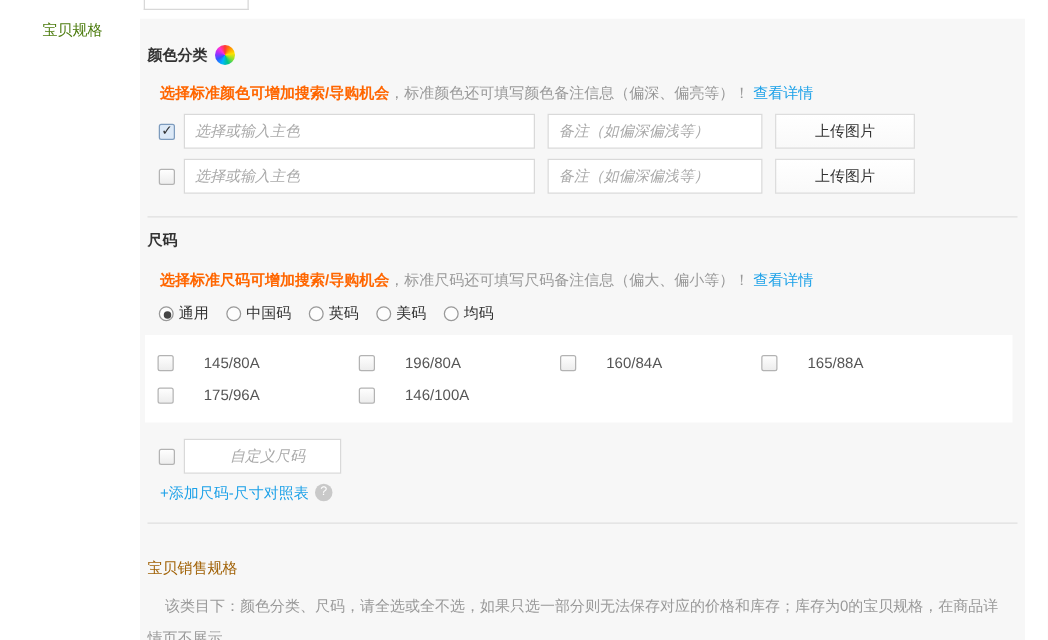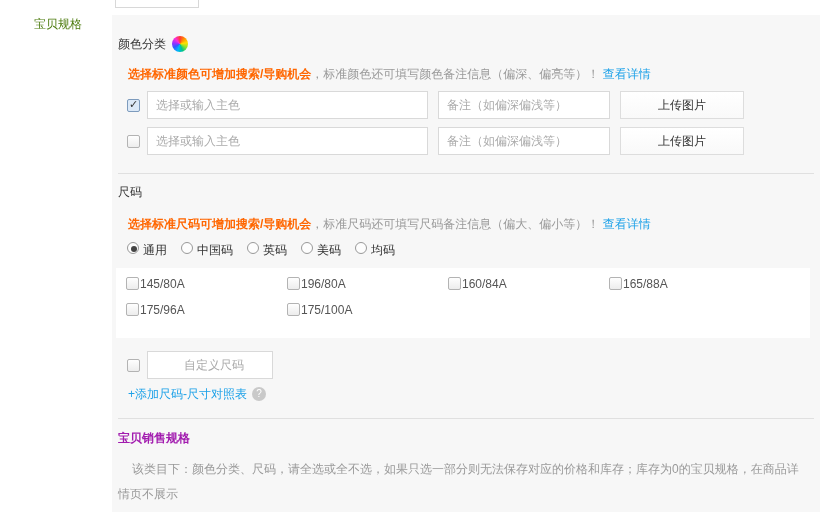--- a/index.html
+++ b/index.html
@@ -9,78 +9,78 @@
 
   .top-partial { position:absolute; left:115px; top:0; width:84px; height:8px;
                  background:#fff; border:1px solid #d8d8d8; border-top:0; }
 
   .left-label { position:absolute; left:34px; top:16px; font-size:12px; color:#4d7c0f; }
 
   .panel { position:absolute; left:112px; top:15px; width:708px; height:497px;
            background:#f7f7f7; padding-top:21px; }
 
   .sec-title { margin-left:6px; display:flex; align-items:flex-start; gap:6px;
-               font-size:12px; font-weight:normal; color:#333; height:16px; }
+               font-size:12px; font-weight:bold; color:#333; height:16px; }
   .wheel { width:16px; height:16px; border-radius:50%; flex:none;
            background:conic-gradient(#ff3b30,#ff9500,#ffe000,#8ce22c,#00c48c,
                        #00b4ff,#2f5bff,#9b2fff,#ff2fd4,#ff3b30); }
 
   .tip { margin:14px 0 0 16px; font-size:12px; color:#999; }
   .tip-hl { color:#ff6600; font-weight:bold; }
   .link { color:#1ca1e8; text-decoration:none; cursor:pointer; }
 
   .crow { display:flex; align-items:center; margin:8px 0 0 15px; height:28px; }
 
   .cb { width:13px; height:13px; border:1px solid #b3b3b3; border-radius:2px;
         background:linear-gradient(#fefefe,#ededed); display:inline-block;
         position:relative; flex:none; cursor:pointer; }
   .cb.checked { border-color:#7d9bbd; background:#dce9f7; }
   .cb.checked::after { content:"✓"; position:absolute; left:1px; top:-2px;
         font-size:11px; color:#333; font-weight:bold; }
 
   .txt { height:28px; border:1px solid #d9d9d9; background:#fff; outline:none;
          font-size:12px; color:#333; padding:0 8px;
-         font-family:"Liberation Sans","DejaVu Sans",sans-serif; }
+         font-family:"Liberation Sans","DejaVu Sans",sans-serif;font-style:italic; }
   .txt::placeholder { color:#aaa; }
   .txt.main { width:281px; margin-left:7px; }
   .txt.note { width:172px; margin-left:10px; }
   .txt.custom { width:126px; margin-left:7px;padding-left:36px; }
 
-  .upload { width:124px; height:28px; margin-left:10px; border:1px solid #ddd;
+  .upload { width:112px; height:28px; margin-left:10px; border:1px solid #ddd;
             background:linear-gradient(#ffffff,#f9f9f9); font-size:12px; color:#333;
             cursor:pointer; font-family:"Liberation Sans","DejaVu Sans",sans-serif; }
 
   .divider { height:1px; background:#e0e0e0; margin:18px 6px 0 6px; }
   .divider.d2 { margin-top:13px; }
 
   .sec-title.size { margin-top:10px; }
   .tip.size { margin-top:16px; }
 
   .radios { display:flex; align-items:center; gap:14px; margin:10px 0 0 15px;
             font-size:12px; color:#333; height:15px; }
-  .radio-item { display:flex; gap:4px; cursor:pointer; }
+  .radio-item { display:flex; align-items:center; gap:4px; cursor:pointer; }
   .radio { width:12px; height:12px; border:1px solid #999; border-radius:50%;
            background:#fdfdfd; display:inline-block; position:relative; flex:none; }
   .radio.selected::after { content:""; position:absolute; left:3px; top:3px;
            width:6px; height:6px; border-radius:50%; background:#444; }
 
   .sizebox { margin:10px 10px 0 4px; height:70px; background:#fff;
              padding:9px 0 0 10px; display:flex; flex-wrap:wrap;
              align-content:flex-start; }
-  .sizeitem { width:161px; height:26px; display:flex; gap:1px;
+  .sizeitem { width:161px; height:26px; display:flex; align-items:center; gap:24px;
               font-size:12px; color:#555; cursor:pointer; }
 
   .crow.custom { margin-top:13px; }
   .addline { display:flex; align-items:center; gap:5px; margin:7px 0 16px 16px;
              font-size:12px; height:16px; }
   .help { width:14px; height:14px; border-radius:50%; background:#c9c9c9;
           color:#fff; font-size:10px; line-height:14px; text-align:center;
           display:inline-block; cursor:pointer; }
 
-  .sec-title2 { margin:11px 0 0 6px; font-size:12px; font-weight:bold; color:#a21caf; }
+  .sec-title2 { margin:27px 0 0 6px; font-size:12px; font-weight:normal; color:#a16207; }
   .para { margin:10px 10px 0 6px; text-indent:14px; font-size:12px; color:#999;
           line-height:25px; }
 </style>
 </head>
 <body>
 
 <div class="stage">
 
   <div class="top-partial"></div>
 
@@ -156,21 +156,21 @@
       <label class="sizeitem">
         <span class="cb"></span>
         <span>165/88A</span>
       </label>
       <label class="sizeitem">
         <span class="cb"></span>
         <span>175/96A</span>
       </label>
       <label class="sizeitem">
         <span class="cb"></span>
-        <span>175/100A</span>
+        <span>146/100A</span>
       </label>
     </div>
 
     <div class="crow custom">
       <span class="cb"></span>
       <input class="txt custom" placeholder="自定义尺码" style="">
     </div>
 
     <div class="addline">
       <a class="link">+添加尺码-尺寸对照表</a>

